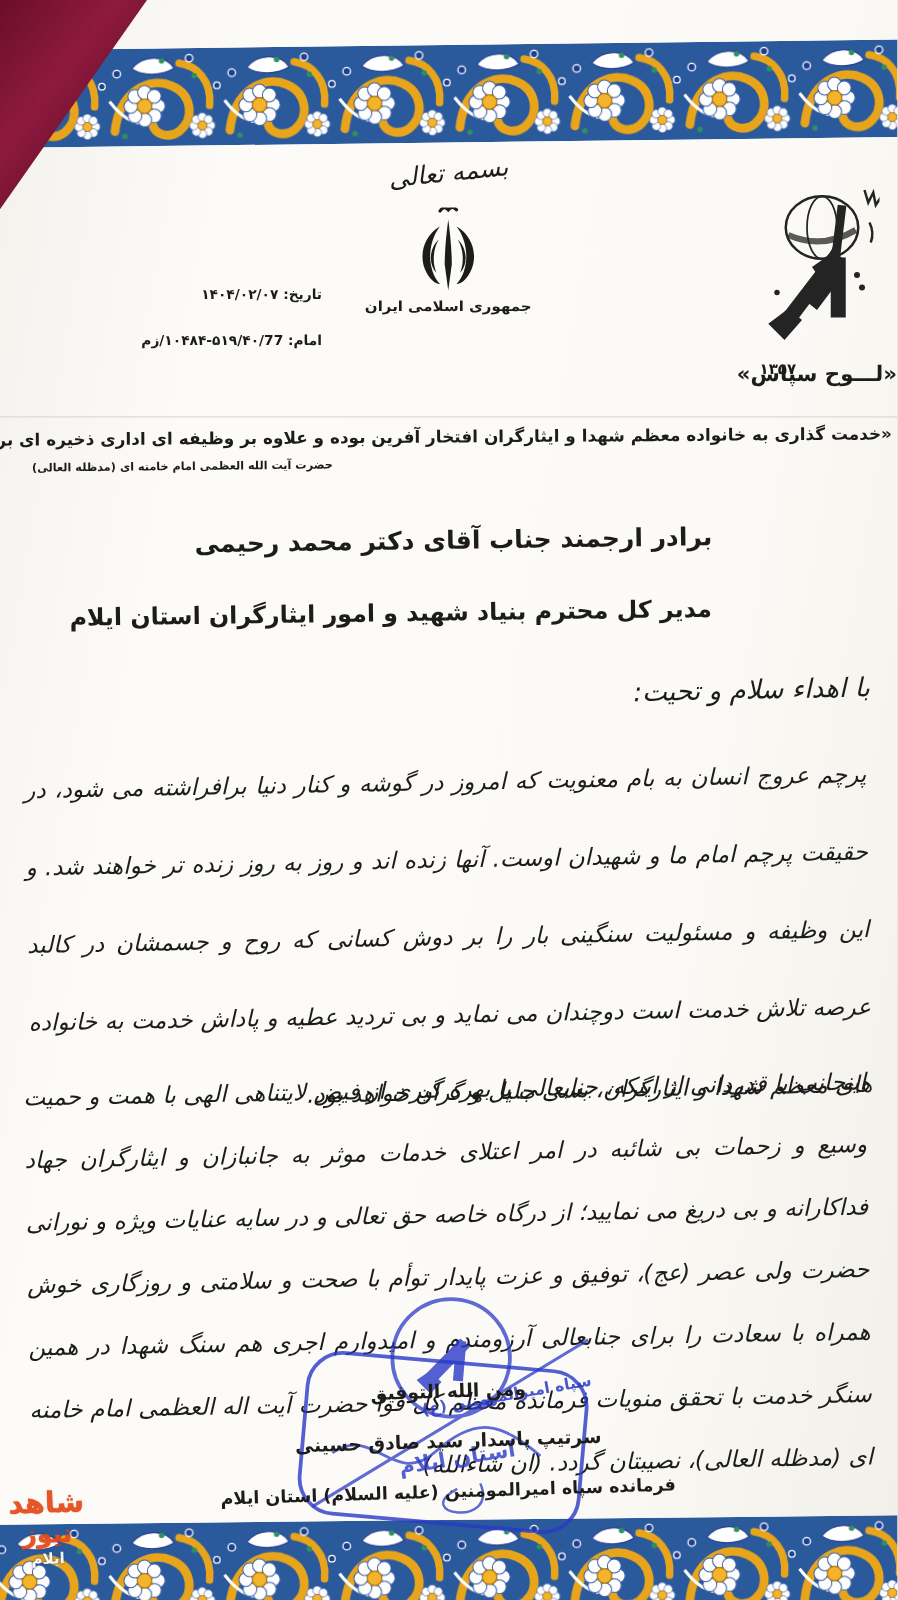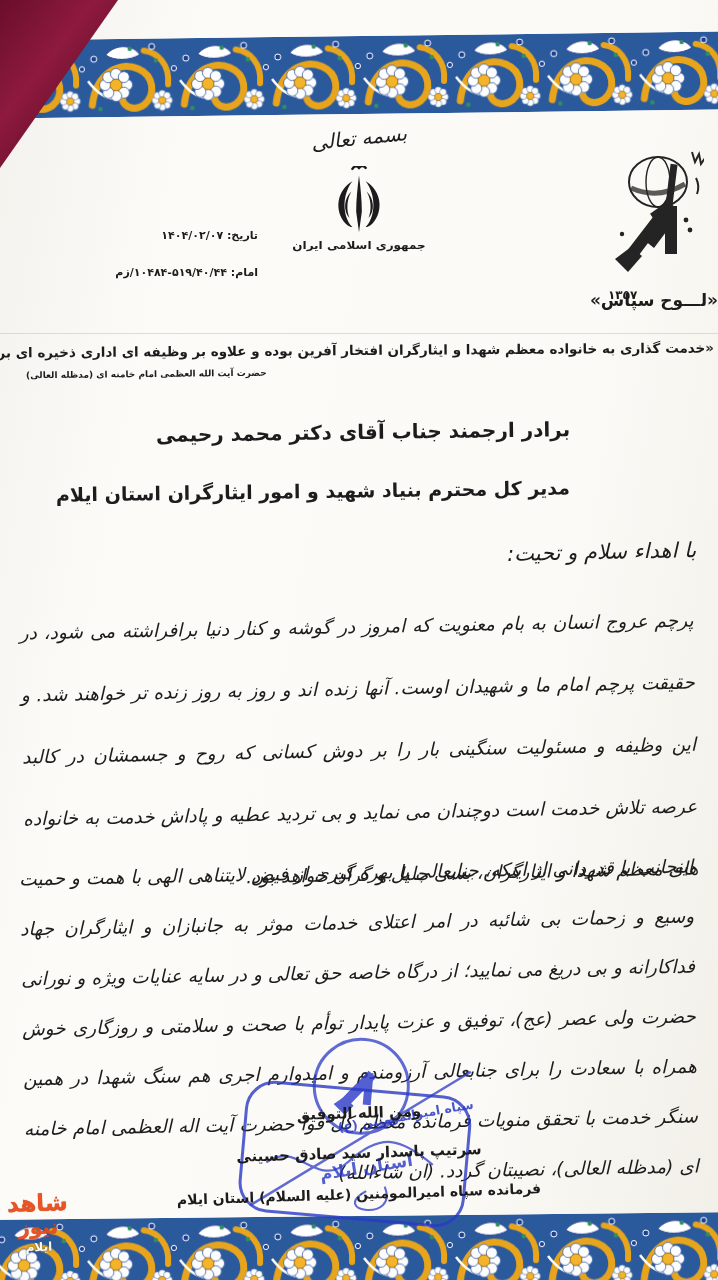--- a/index.html
+++ b/index.html
@@ -120,21 +120,21 @@
 
   <div class="ribbon"></div>
 
   <div class="dateblock">
     <div class="row">
       <span>تاریخ:</span>
       <span>۱۴۰۴/۰۲/۰۷</span>
     </div>
     <div class="row">
       <span>امام:</span>
-      <span>۵۱۹/۴۰/۴۴-۱۰۴۸۴/زم</span>
+      <span>۵۱۹/۴۰/77-۱۰۴۸۴/زم</span>
     </div>
   </div>
 
   <div class="bismillah">بسمه تعالی</div>
 
   <div class="iran-emblem">
     <svg width="80" height="72" viewBox="-40 -40 80 76" xmlns="http://www.w3.org/2000/svg">
       <path d="M-7,-37 q3.5,-5 7,-1 q3.5,-4 7,0" stroke="#1c1c1c" stroke-width="2.6" fill="none" stroke-linecap="round"></path>
       <g fill="#1c1c1c">
         <path d="M0,-30 C1.5,-18 3,-4 3,8 L0,30 L-3,8 C-3,-4 -1.5,-18 0,-30 Z"></path>

